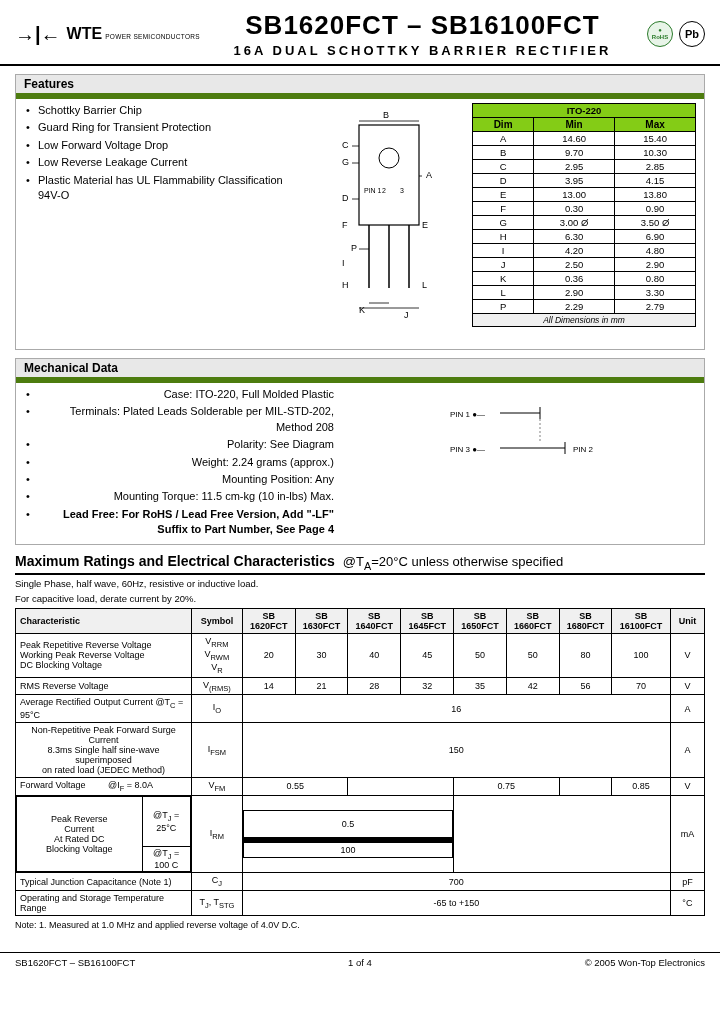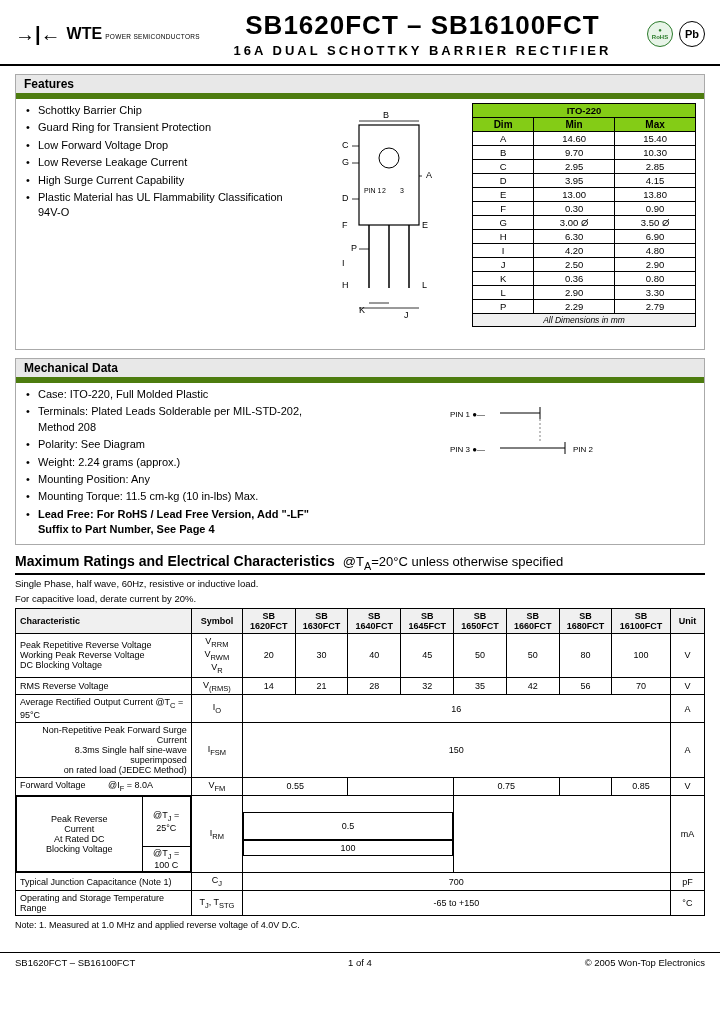--- a/index.html
+++ b/index.html
@@ -148,20 +148,21 @@
     }
     .mech-left ul {
       list-style: none;
       padding: 0;
     }
     .mech-left ul li {
       padding-left: 14px;
       position: relative;
       margin-bottom: 2px;
       line-height: 1.4;
+      text-align: right;
     }
     .mech-left ul li::before {
       content: '•';
       position: absolute;
       left: 2px;
     }
     .mech-right {
       flex: 1;
       display: flex;
       flex-direction: column;
@@ -263,21 +264,20 @@
 
   <div class="section-box">
     <div class="section-header">Features</div>
     <div class="section-content">
       <div class="features-left">
         <ul>
           <li>Schottky Barrier Chip</li>
           <li>Guard Ring for Transient Protection</li>
           <li>Low Forward Voltage Drop</li>
           <li>Low Reverse Leakage Current</li>
-          <li>High Surge Current Capability</li>
           <li>Plastic Material has UL Flammability Classification 94V-O</li>
         </ul>
       </div>
 
       <div class="diagram-area">
         <div class="diagram-svg">
           <svg width="155" height="240" viewBox="0 0 155 240">
 
             <line x1="55" y1="18" x2="115" y2="18" stroke="#000" stroke-width="0.8"></line>
             <text x="82" y="15" font-size="9" text-anchor="middle" font-family="Arial">B</text>
@@ -503,21 +503,21 @@
         </tr>
 
         <tr>
           <td class="char-col" style="text-align:left;margin-top:18px;">Average Rectified Output Current @T<sub>C</sub> = 95°C</td>
           <td class="sym-col">I<sub>O</sub></td>
           <td colspan="8">16</td>
           <td>A</td>
         </tr>
 
         <tr>
-          <td class="char-col" style="text-align:right;">Non-Repetitive Peak Forward Surge Current<br>8.3ms Single half sine-wave superimposed<br>on rated load (JEDEC Method)</td>
+          <td class="char-col" style="text-align:center;">Non-Repetitive Peak Forward Surge Current<br>8.3ms Single half sine-wave superimposed<br>on rated load (JEDEC Method)</td>
           <td class="sym-col">I<sub>FSM</sub></td>
           <td colspan="8">150</td>
           <td>A</td>
         </tr>
 
         <tr>
           <td class="char-col" style="text-align:left;">Forward Voltage &nbsp;&nbsp;&nbsp;&nbsp;&nbsp;&nbsp;&nbsp; @I<sub>F</sub> = 8.0A</td>
           <td class="sym-col">V<sub>FM</sub></td>
           <td colspan="2">0.55</td>
           <td colspan="2"></td>
@@ -539,21 +539,21 @@
                 <td style="padding:1px 4px;">@T<sub>J</sub> = 100 C</td>
               </tr>
             </tbody>
               </table>
           </td>
           <td class="sym-col">I<sub>RM</sub></td>
           <td colspan="4" style="padding:0;">
             <table style="width:100%;border-collapse:collapse;font-size:9px;">
               <tbody>
                   <tr>
-                    <td style="border-bottom:2px solid #000000;text-align:center;padding:8px;">0.5</td>
+                    <td style="border-bottom:6px solid #000000;text-align:center;padding:8px;">0.5</td>
                   </tr>
               <tr>
                     <td style="text-align:center;padding:2px;">100</td>
                   </tr>
             </tbody>
               </table>
           </td>
           <td colspan="4"></td>
           <td>mA</td>
         </tr>

